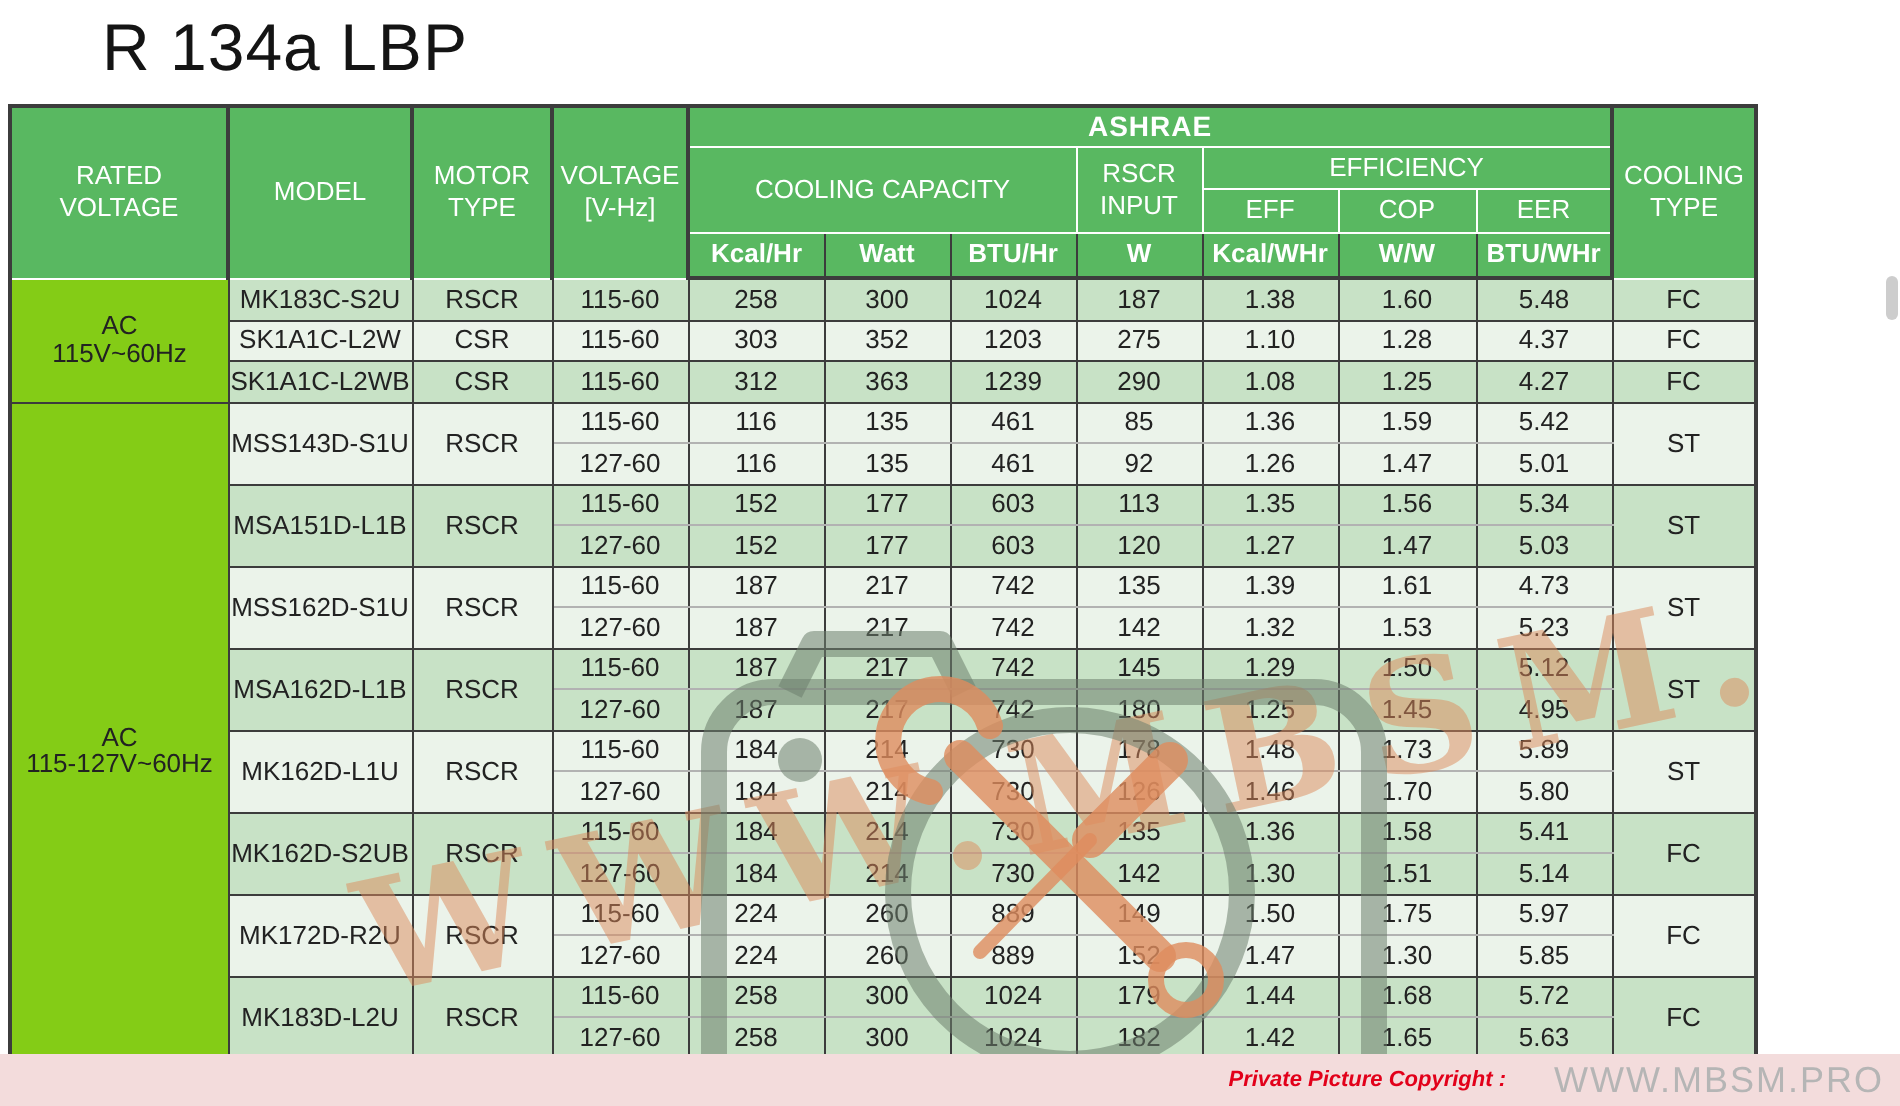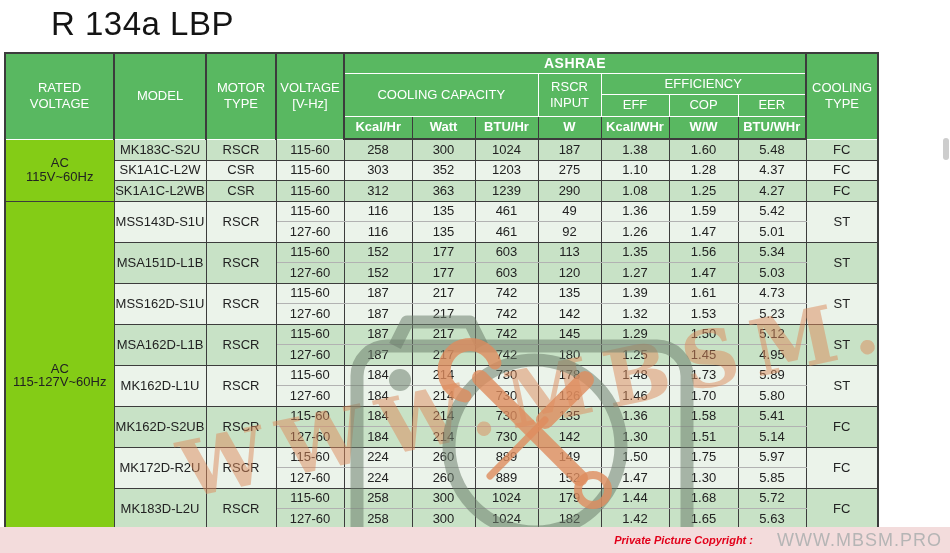--- a/index.html
+++ b/index.html
@@ -154,21 +154,21 @@
       </tr>
       <tr class="light">
         <td class="rated" rowspan="17">AC
 115-127V~60Hz</td>
         <td rowspan="2">MSS143D-S1U</td>
         <td rowspan="2">RSCR</td>
         <td class="lineA">115-60</td>
         <td class="lineA">116</td>
         <td class="lineA">135</td>
         <td class="lineA">461</td>
-        <td class="lineA">49</td>
+        <td class="lineA">85</td>
         <td class="lineA">1.36</td>
         <td class="lineA">1.59</td>
         <td class="lineA">5.42</td>
         <td rowspan="2">ST</td>
       </tr>
       <tr class="light">
         <td class="lineB">127-60</td>
         <td class="lineB">116</td>
         <td class="lineB">135</td>
         <td class="lineB">461</td>

